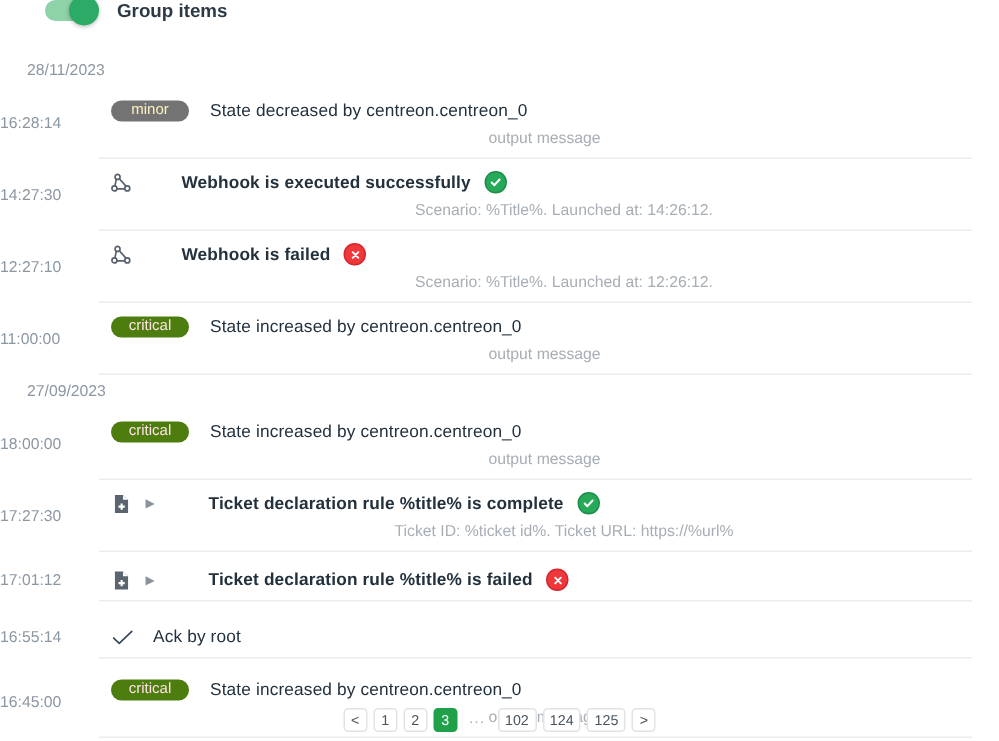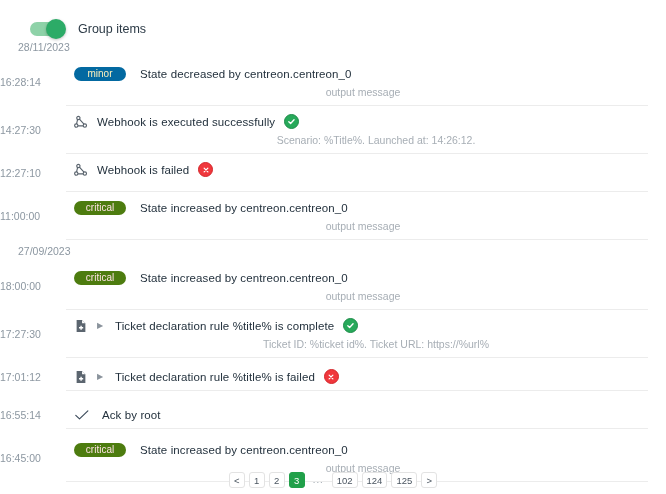--- a/index.html
+++ b/index.html
@@ -12,23 +12,24 @@
     height: 494px;
     font-family: "Liberation Sans", sans-serif;
     color: #2e3440;
     overflow: hidden;
     position: relative;
   }
 
   
   .toolbar {
     display: flex;
-    align-items: flex-end;
+    align-items: flex-start;
     height: 36px;
     padding-left: 30px;
+    font-weight: bold;
   }
   .switch {
     width: 34px;
     height: 14px;
     border-radius: 7px;
     background: #8ed2a8;
     position: relative;
     cursor: pointer;
     flex: none;
   }
@@ -99,37 +100,37 @@
     text-align: center;
   }
   .line2.indent {
     padding-left: 30px;
   }
   .title-text {
     font-size: 11.5px;
     color: #23313d;
     letter-spacing: .1px;
   }
-  .title-text.bold { font-weight: normal; }
+  .title-text.bold { font-weight: bold; margin-left: 24px; }
 
   
   .badge {
     display: inline-block;
     border-radius: 9px;
     font-size: 10px;
     line-height: 14px;
     height: 14px;
     padding: 0 9px;
     color: #ffffff;
     margin-right: 14px;
     flex: none;
     text-align: center;
     min-width: 34px;
   }
-  .badge.minor    { background: #0369a1; color: #fdf0bd; }
+  .badge.minor    { background: #737373; color: #fdf0bd; }
   .badge.critical { background: #4d7c0f; color: #ffe2e4; }
 
   
   .status-ic {
     width: 13px;
     height: 13px;
     border-radius: 50%;
     margin-left: 9px;
     flex: none;
     display: inline-flex;
@@ -263,20 +264,21 @@
               <path d="M4.1 5.2 L2.9 10.2 M6.2 4.6 L11.4 10.4 M4.6 12.4 L10.4 12.4"></path>
             </svg>
           </span>
           <span class="title-text bold">Webhook is failed</span>
           <span class="status-ic fail">
             <svg viewBox="0 0 12 12" width="8" height="8" fill="none" stroke="#ffffff" stroke-width="1.9" stroke-linecap="round">
               <path d="M3.2 3.2 L8.8 8.8 M8.8 3.2 L3.2 8.8"></path>
             </svg>
           </span>
         </div>
+        <div class="line2 indent">Scenario: %Title%. Launched at: 12:26:12.</div>
       </div>
     </div>
     <div class="event-row">
       <div class="time">11:00:00</div>
       <div class="event-body">
         <div class="line1">
           <span class="badge critical">critical</span>
           <span class="title-text">State increased by centreon.centreon_0</span>
         </div>
         <div class="line2">output message</div>

